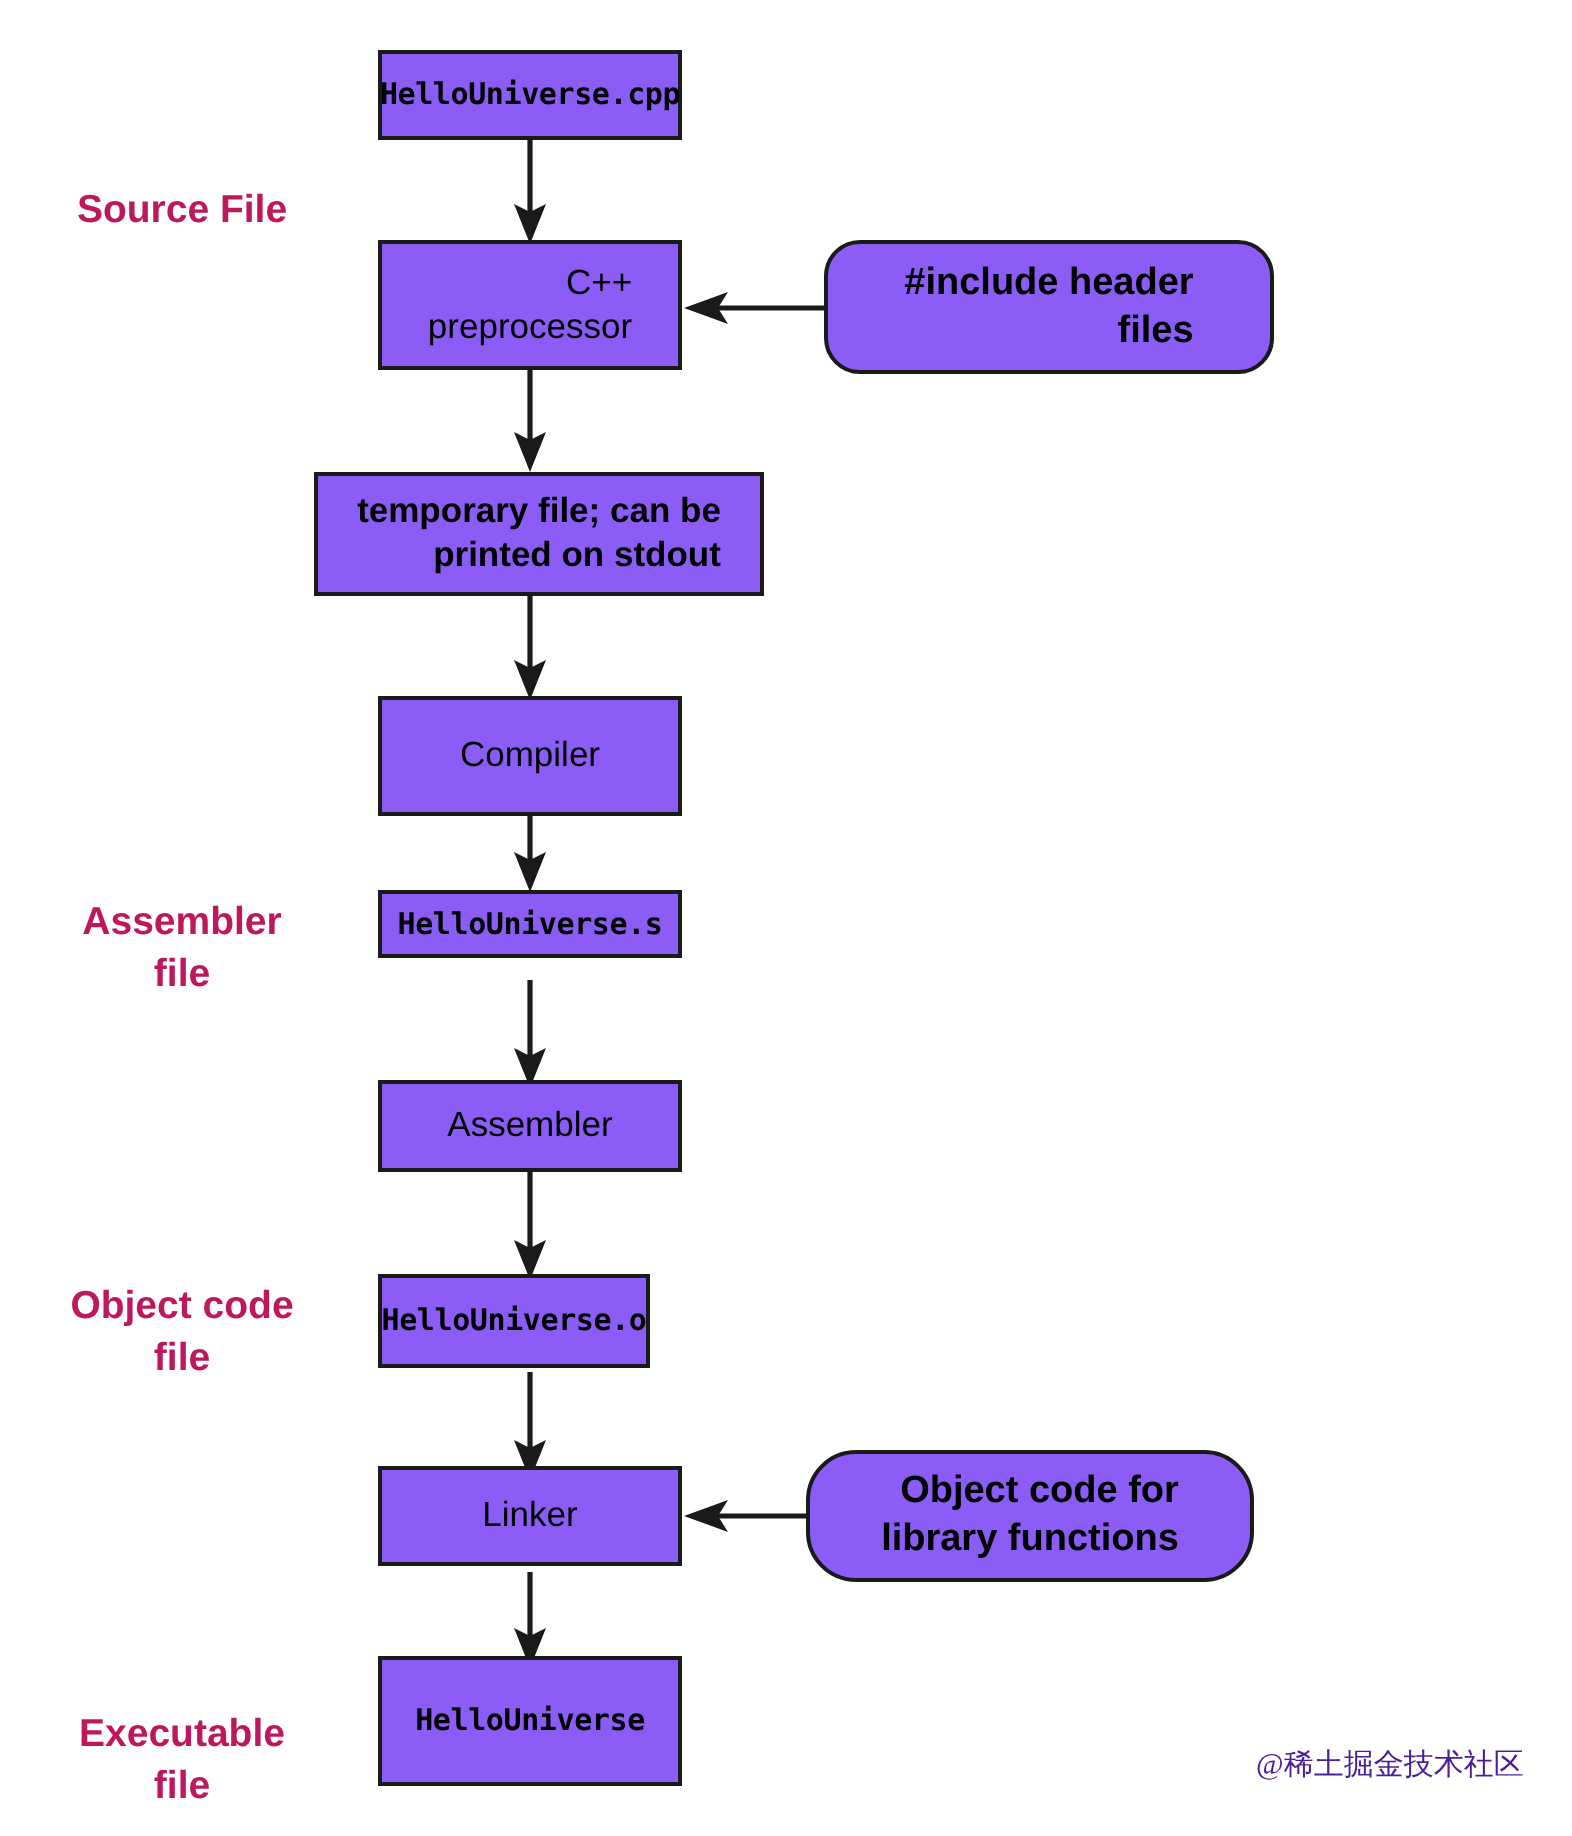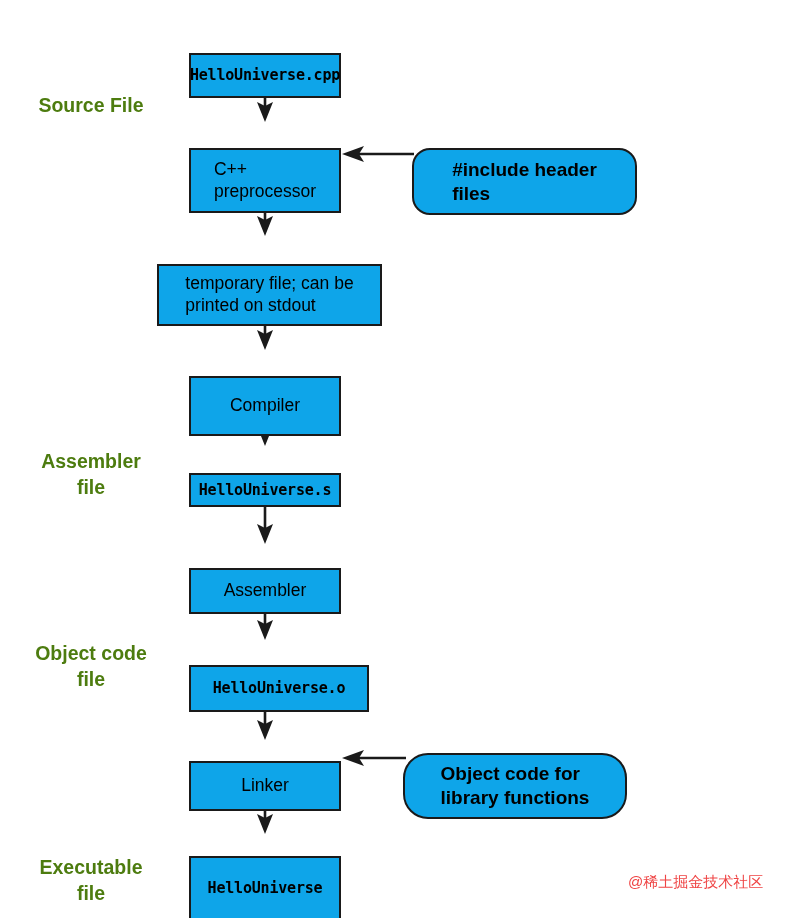--- a/index.html
+++ b/index.html
@@ -18,28 +18,27 @@
     height: 918px;
     background: #ffffff;
     overflow: hidden;
   }
 
   
   .node {
     position: absolute;
     box-sizing: border-box;
     border: 2.5px solid #1a1a1a;
-    background: #0ea5e9;
+    background: #8b5cf6;
     display: flex;
     align-items: center;
     justify-content: center;
-    text-align: left;
+    text-align: right;
     line-height: 1.25;
     white-space: pre-line;
-    margin-top: 28px;
   }
   .node.mono {
     font-family: "DejaVu Sans Mono", "Liberation Mono", monospace;
     font-weight: bold;
     font-size: 15px;
     letter-spacing: -0.2px;
   }
   .node.sans {
     font-family: "Liberation Sans", sans-serif;
     font-weight: normal;
@@ -53,42 +52,42 @@
 
   
   .side-label {
     position: absolute;
     font-family: "Liberation Sans", sans-serif;
     font-weight: bold;
     font-size: 19.5px;
     line-height: 1.33;
     text-align: center;
     white-space: pre-line;
-    color: #4d7c0f;
+    color: #be185d;
   }
 
   
   .connector {
     position: absolute;
     pointer-events: none;
   }
   .connector line {
     stroke: #1a1a1a;
     stroke-width: 2.6;
   }
   .connector polygon {
     fill: #1a1a1a;
   }
 
   
   .watermark {
     position: absolute;
-    font-family: Liberation Sans, sans-serif;
+    font-family: Liberation Serif, serif;
     font-size: 15px;
-    color: #ef4444;
+    color: #4c1d95;
     white-space: nowrap;
     user-select: none;
   }
 </style>
 </head>
 <body>
 
 <div id="canvas">
 
   <div class="side-label" style="left:26px; top:93px; width:130px;">Source File</div>
@@ -153,30 +152,30 @@
   </svg>
 
   <div class="node mono" style="left:189px; top:25px; width:152px; height:45px;">HelloUniverse.cpp</div>
 
   <div class="node sans" style="left:189px; top:120px; width:152px; height:65px;">C++
 preprocessor</div>
 
   <div class="node sans-bold" style="left:412px; top:120px; width:225px; height:67px;border-radius:18px;">#include header
 files</div>
 
-  <div class="node sans" style="left:157px; top:236px; width:225px; height:62px;">temporary file; can be
+  <div class="node sans" style="left:157px; top:236px; width:225px; height:62px;font-weight:bold;">temporary file; can be
 printed on stdout</div>
 
   <div class="node sans" style="left:189px; top:348px; width:152px; height:60px;">Compiler</div>
 
   <div class="node mono" style="left:189px; top:445px; width:152px; height:34px;">HelloUniverse.s</div>
 
   <div class="node sans" style="left:189px; top:540px; width:152px; height:46px;">Assembler</div>
 
-  <div class="node mono" style="left:189px; top:637px; width:180px; height:47px;">HelloUniverse.o</div>
+  <div class="node mono" style="left:189px; top:637px; width:136px; height:47px;">HelloUniverse.o</div>
 
   <div class="node sans" style="left:189px; top:733px; width:152px; height:50px;">Linker</div>
 
   <div class="node sans-bold" style="left:403px; top:725px; width:224px; height:66px;border-radius:25px;">Object code for
 library functions</div>
 
   <div class="node mono" style="left:189px; top:828px; width:152px; height:65px;">HelloUniverse</div>
 
   <div class="watermark" style="left:628px; top:873px;">@稀土掘金技术社区</div>
 

